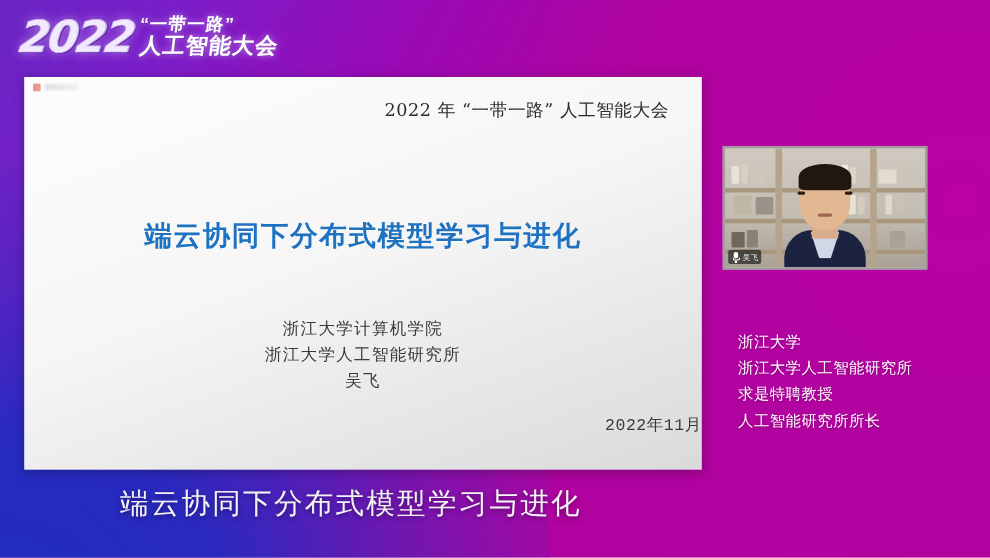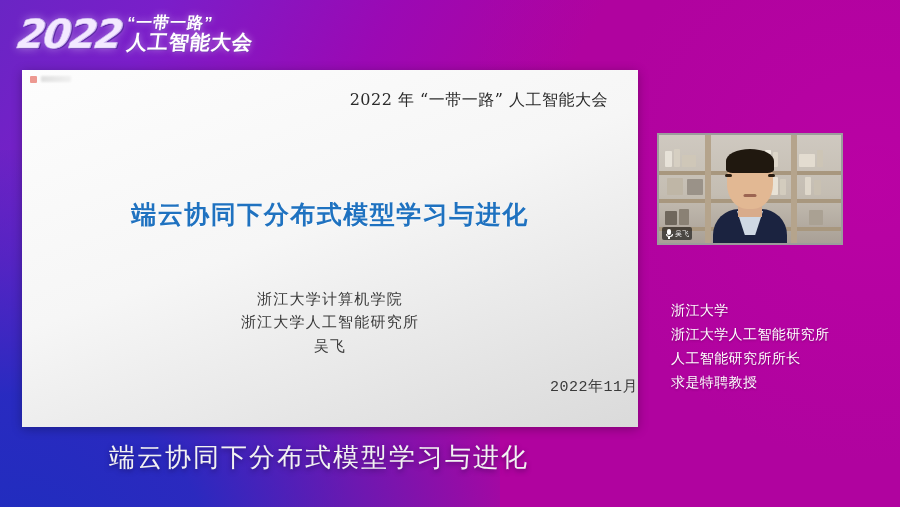--- a/index.html
+++ b/index.html
@@ -258,19 +258,19 @@
           <span class="arc"></span>
           <span class="stem"></span>
       </div>
       <span id="vid-name-text">吴飞</span>
     </div>
   </div>
 
   <div id="speaker-credentials">
     <div class="cred-line">浙江大学</div>
     <div class="cred-line">浙江大学人工智能研究所</div>
+    <div class="cred-line">求是特聘教授</div>
     <div class="cred-line">人工智能研究所所长</div>
-    <div class="cred-line">求是特聘教授</div>
   </div>
 
   <div id="caption">端云协同下分布式模型学习与进化</div>
 
 </div>
 
 </body></html>

